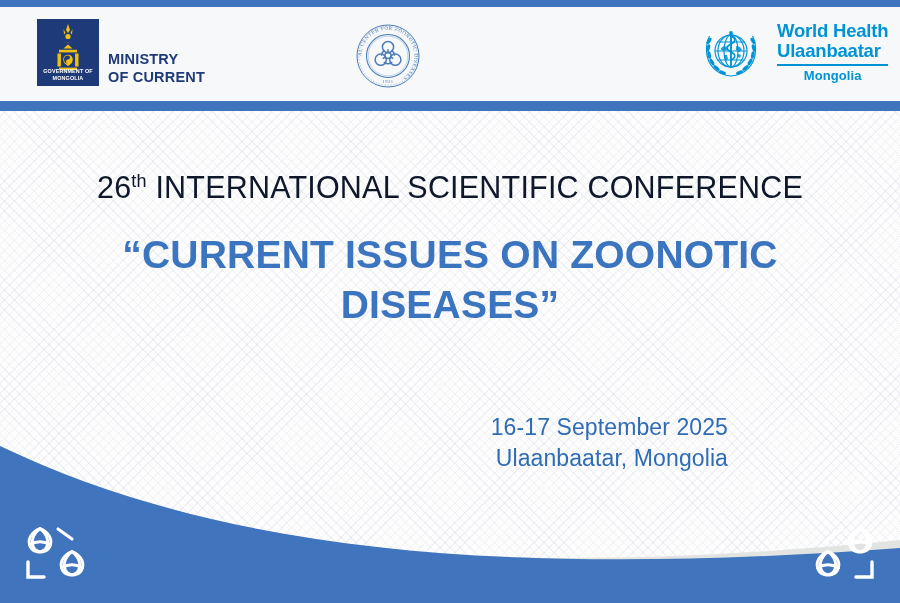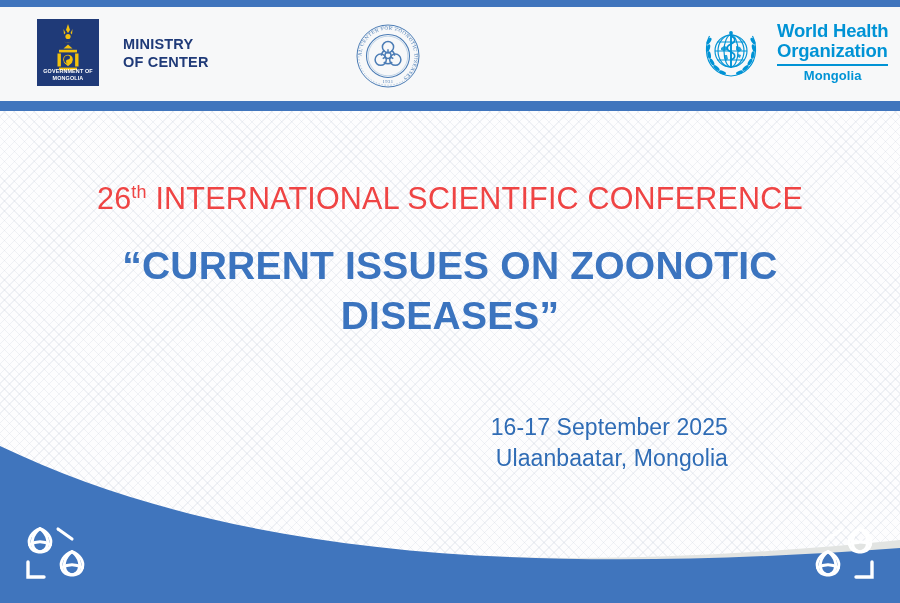--- a/index.html
+++ b/index.html
@@ -52,22 +52,22 @@
       repeating-linear-gradient(-45deg,
         rgba(203,210,222,0.28) 0px, rgba(203,210,222,0.28) 1px,
         rgba(255,255,255,0) 1px, rgba(255,255,255,0) 7px);
   }
 
   
   .logo-moh {
     position: absolute;
     left: 37px; top: 19px;
     display: flex;
-    align-items: center;
-    gap: 24px;
+    align-items: flex-end;
+    gap: 9px;
   }
   .moh-crest {
     width: 62px; height: 67px;
     background: #1f3a78;
     position: relative;
     flex: none;
   }
   .moh-crest-label {
     position: absolute;
     left: 0; right: 0; bottom: 4px;
@@ -141,27 +141,26 @@
   }
 
   
   .title-block {
     position: absolute;
     left: 0; top: 168px;
     width: 900px;
     text-align: center;
   }
   .conf-line {
-    color: #ef4444;
+    color: #0f172a;
     font-size: 30.5px;
     font-weight: normal;
     letter-spacing: 0.2px;
     line-height: 38px;
     white-space: nowrap;
-    margin-top: 11px;
   }
   .conf-line sup {
     font-size: 18px;
     vertical-align: super;
     line-height: 0;
   }
   .theme-line {
     color: #3b74bf;
     font-size: 39px;
     font-weight: bold;
@@ -238,21 +237,21 @@
           <circle cx="31" cy="38.5" r="0.85"></circle>
         </g>
       </svg>
       <div class="moh-crest-label">
         <span>GOVERNMENT OF</span><br>
         <span>MONGOLIA</span>
       </div>
     </div>
     <div class="moh-name">
       <div>MINISTRY</div>
-      <div>OF CENTER</div>
+      <div>OF CURRENT</div>
     </div>
   </div>
 
   <div class="logo-nczd">
     <svg width="72" height="72" viewBox="0 0 72 72">
       <defs>
         <path id="ringpath" d="M36,36 m-26.5,0 a26.5,26.5 0 1,1 53,0 a26.5,26.5 0 1,1 -53,0"></path>
       </defs>
       <circle cx="36" cy="36" r="31" fill="none" stroke="#4b7cb5" stroke-width="1"></circle>
       <circle cx="36" cy="36" r="29.2" fill="none" stroke="#8fb2d6" stroke-width="0.7" stroke-dasharray="1.4 1.6"></circle>
@@ -312,21 +311,21 @@
           <path d="M38 30 l3 1 l-1 3 l-2 -1 Z"></path>
         </g>
 
         <path d="M31 8 V44" stroke-width="1.9"></path>
         <path d="M31 12 c5 2 5 6 0 8 c-5 2 -5 6 0 8 c5 2 5 6 0 8" stroke-width="1.5"></path>
         <circle cx="31" cy="9" r="1.9" fill="#0093d5" stroke="none"></circle>
       </g>
     </svg>
     <div class="who-text">
       <div class="who-name">World Health</div>
-      <div class="who-name">Organization</div>
+      <div class="who-name">Ulaanbaatar</div>
       <div class="who-divider"></div>
       <div class="who-country">Mongolia</div>
     </div>
   </div>
 
   <div class="header-rule"></div>
 
   <div class="body-area"></div>
 
   <div class="title-block">

